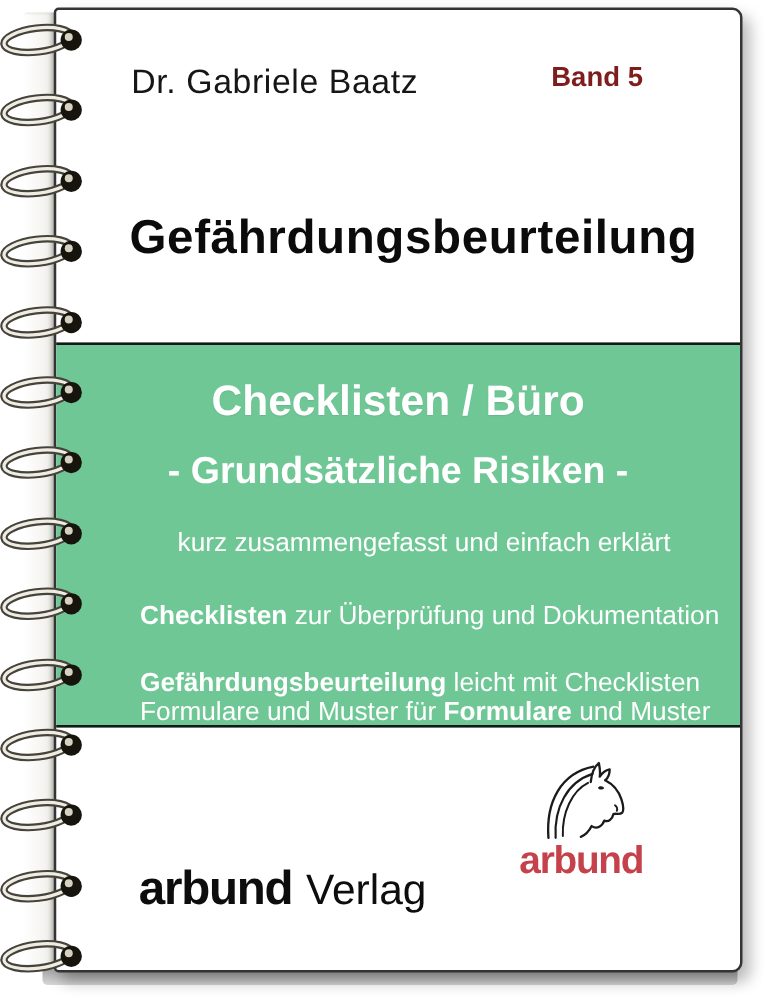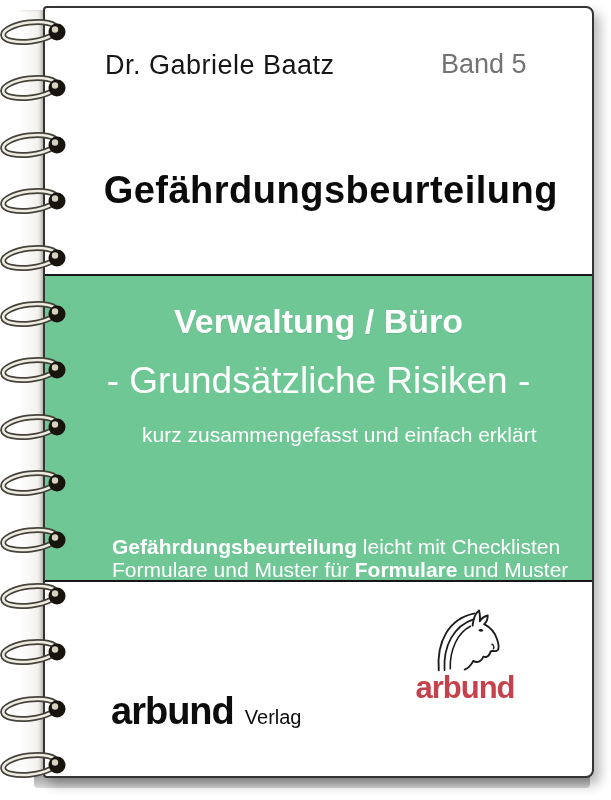--- a/index.html
+++ b/index.html
@@ -48,21 +48,21 @@
     box-shadow: 6px 7px 12px rgba(0,0,0,0.28);
     z-index: 2;
   }
 
   .author {
     position: absolute; left: 60px; top: 42px;
     font-size: 27px; color: #161616; letter-spacing: 0.5px;
   }
   .edition {
     position: absolute; left: 396px; top: 41px;
-    font-size: 27px; font-weight: normal; color: #737373;
+    font-size: 22px; font-weight: bold; color: #7f1d1d;
   }
 
   .title {
     position: absolute; right: 34px; top: 163px;
     text-align: right;
     font-size: 38px; line-height: 38px;
     color: #0b0b0b; letter-spacing: 0.5px;
     white-space: nowrap;
   }
   .title .t-line1 { padding-right: 32px; }
@@ -82,21 +82,21 @@
   .b-heading {
     position: absolute; left: 0; top: 26px; width: 100%;
     text-align: center;
     font-size: 34px; font-weight: bold;
     text-shadow: 0 1px 1px rgba(0,0,0,0.08);
     white-space: nowrap;
   }
   .b-sub {
     position: absolute; left: 0; top: 84px; width: 100%;
     text-align: center;
-    font-size: 37px; font-weight: normal;
+    font-size: 30px; font-weight: bold;
     white-space: nowrap;
   }
   .bullet {
     position: absolute; left: 67px;
     font-size: 21px; line-height: 23px;
     white-space: nowrap;
   }
   .bullet .bold { font-weight: bold; }
   .bullet-1 { top: 147px; }
   .bullet-1 .indent { padding-left: 30px; }
@@ -105,21 +105,21 @@
 
   
   .publisher {
     position: absolute; left: 66px; top: 682px;
     display: flex; align-items: baseline; gap: 11px;
     color: #0d0d0d; white-space: nowrap;
   }
   .publisher .p-logo {
     font-size: 38px; font-weight: bold; letter-spacing: -1px;
   }
-  .publisher .p-suffix { font-size: 20px; text-align: center; }
+  .publisher .p-suffix { font-size: 34px; text-align: center; }
 
   .stamp {
     position: absolute; left: 372px; top: 600px;
     width: 100px; text-align: center;
   }
   .stamp .horse { display: block; margin-left: 16px; }
   .stamp-brand {
     font-size: 31px; font-weight: bold; letter-spacing: -1px;
     color: #c5424c; margin-left: -4px; margin-top: -2px;
     white-space: nowrap;
@@ -144,27 +144,30 @@
   <div class="cover">
 
     <div class="author">Dr. Gabriele Baatz</div>
     <div class="edition">Band 5</div>
 
     <div class="title">
       <div class="t-line2 bold">Gefährdungsbeurteilung</div>
     </div>
 
     <div class="banner" style="background-color: rgb(111, 199, 150);">
-      <div class="b-heading">Verwaltung / Büro</div>
+      <div class="b-heading">Checklisten / Büro</div>
       <div class="b-sub">- Grundsätzliche Risiken -</div>
 
       <div class="bullet bullet-1">
         <div class="indent">kurz zusammengefasst und einfach erklärt</div>
       </div>
 
+      <div class="bullet bullet-2">
+        <span class="bold">Checklisten</span><span> zur Überprüfung und Dokumentation</span>
+      </div>
 
       <div class="bullet bullet-3">
         <div><span class="bold">Gefährdungsbeurteilung</span><span> leicht mit Checklisten</span></div>
         <div><span>Formulare und Muster für </span><span class="bold">Formulare</span><span> und Muster</span></div>
       </div>
     </div>
 
     <div class="publisher">
       <span class="p-logo">arbund</span>
       <span class="p-suffix">Verlag</span>

